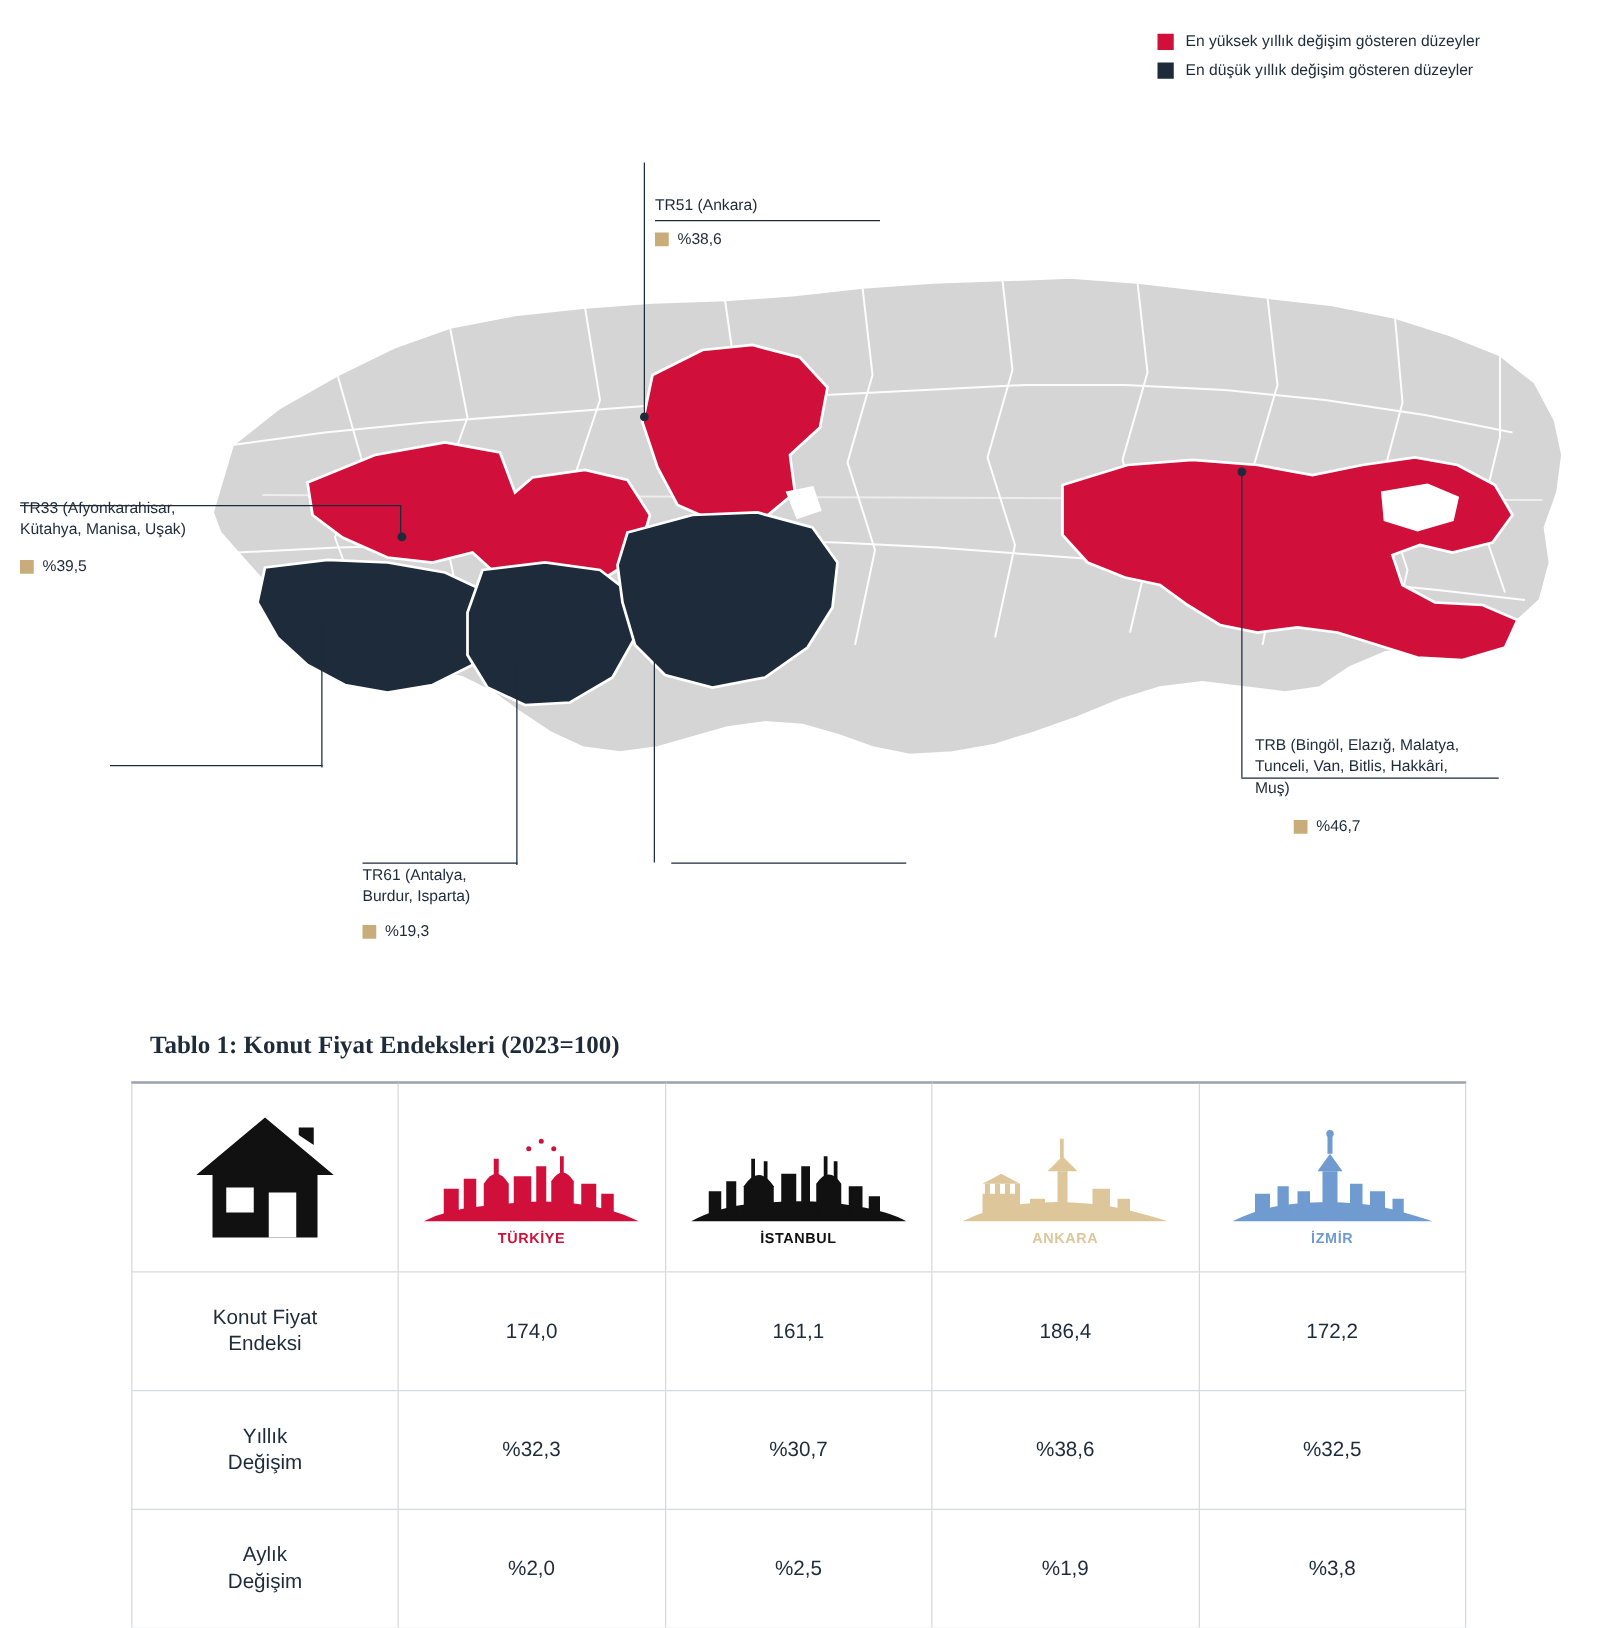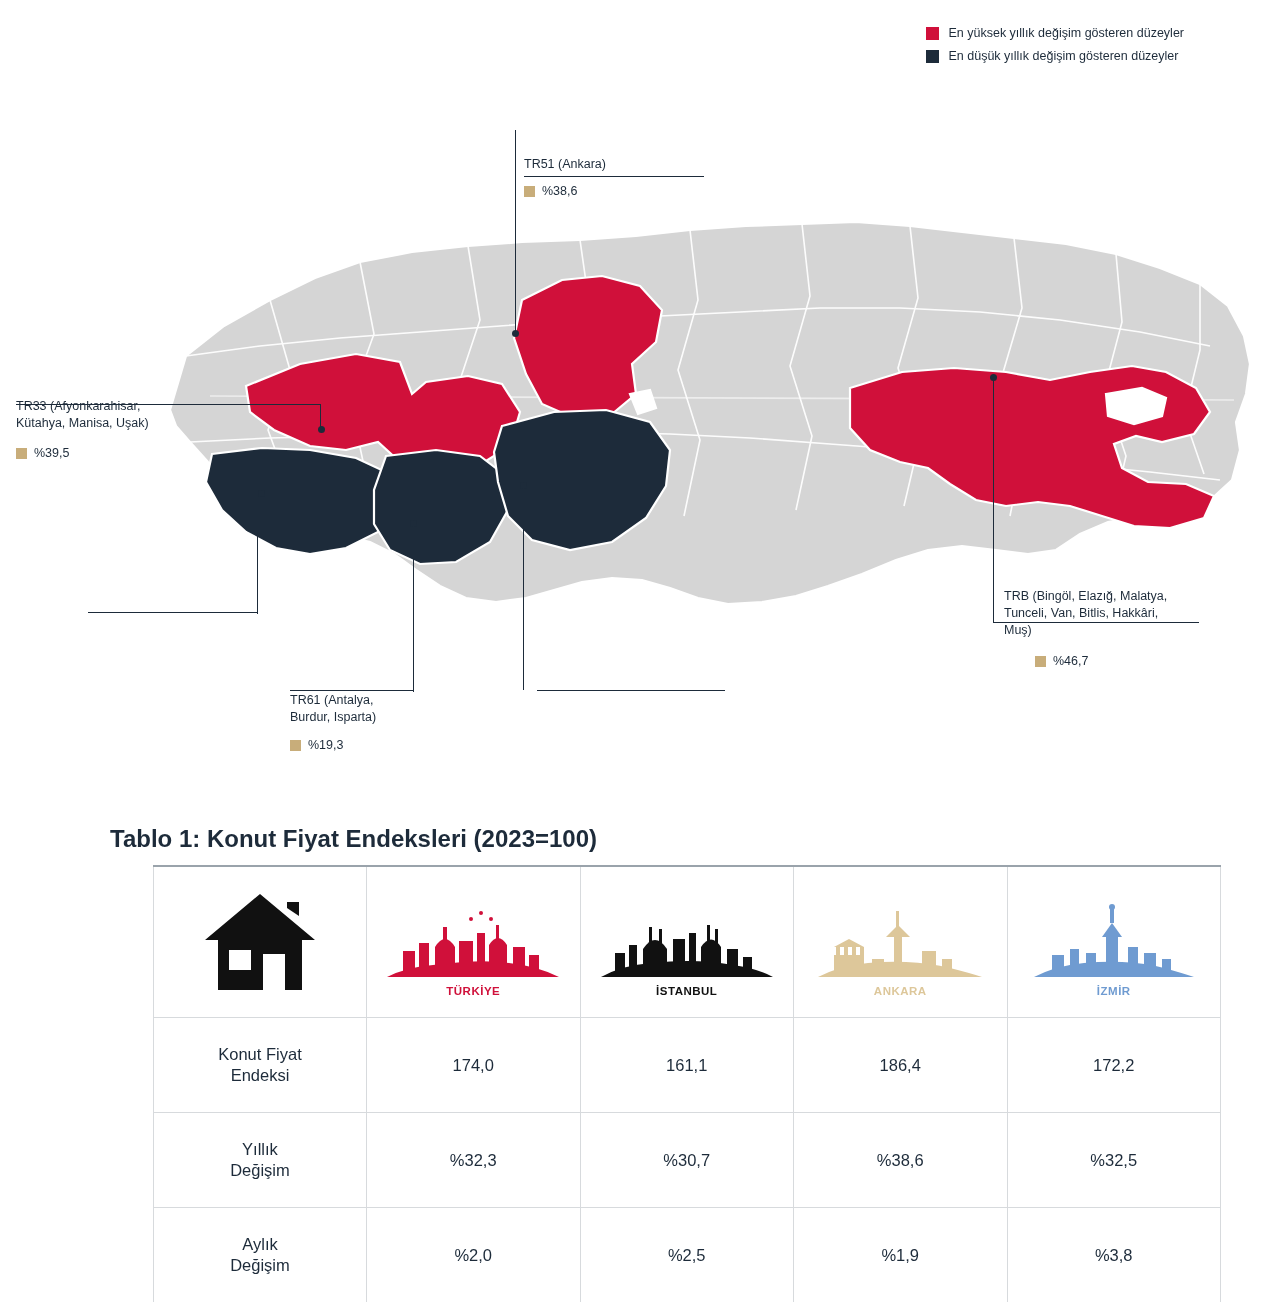--- a/index.html
+++ b/index.html
@@ -103,34 +103,34 @@
 
   
   .table-section {
     position: absolute;
     left: 0;
     top: 800px;
     width: 1280px;
   }
   .table-title {
     position: absolute;
-    left: 110px;
+    left: 120px;
     top: 25px;
-    font-size: 24px;
+    font-size: 20px;
     font-weight: bold;
     color: #1d2b3a;
+    font-family: Liberation Serif, serif;
   }
   table.kfe {
     position: absolute;
     left: 105px;
     top: 65px;
     width: 1068px;
     border-collapse: collapse;
     background: #ffffff;
-    margin-left: 48px;
   }
   table.kfe td {
     border: 1px solid #d7dadd;
     text-align: center;
     vertical-align: middle;
     font-size: 16.5px;
     color: #1d2b3a;
   }
   table.kfe tr.head-row td {
     height: 148px;

